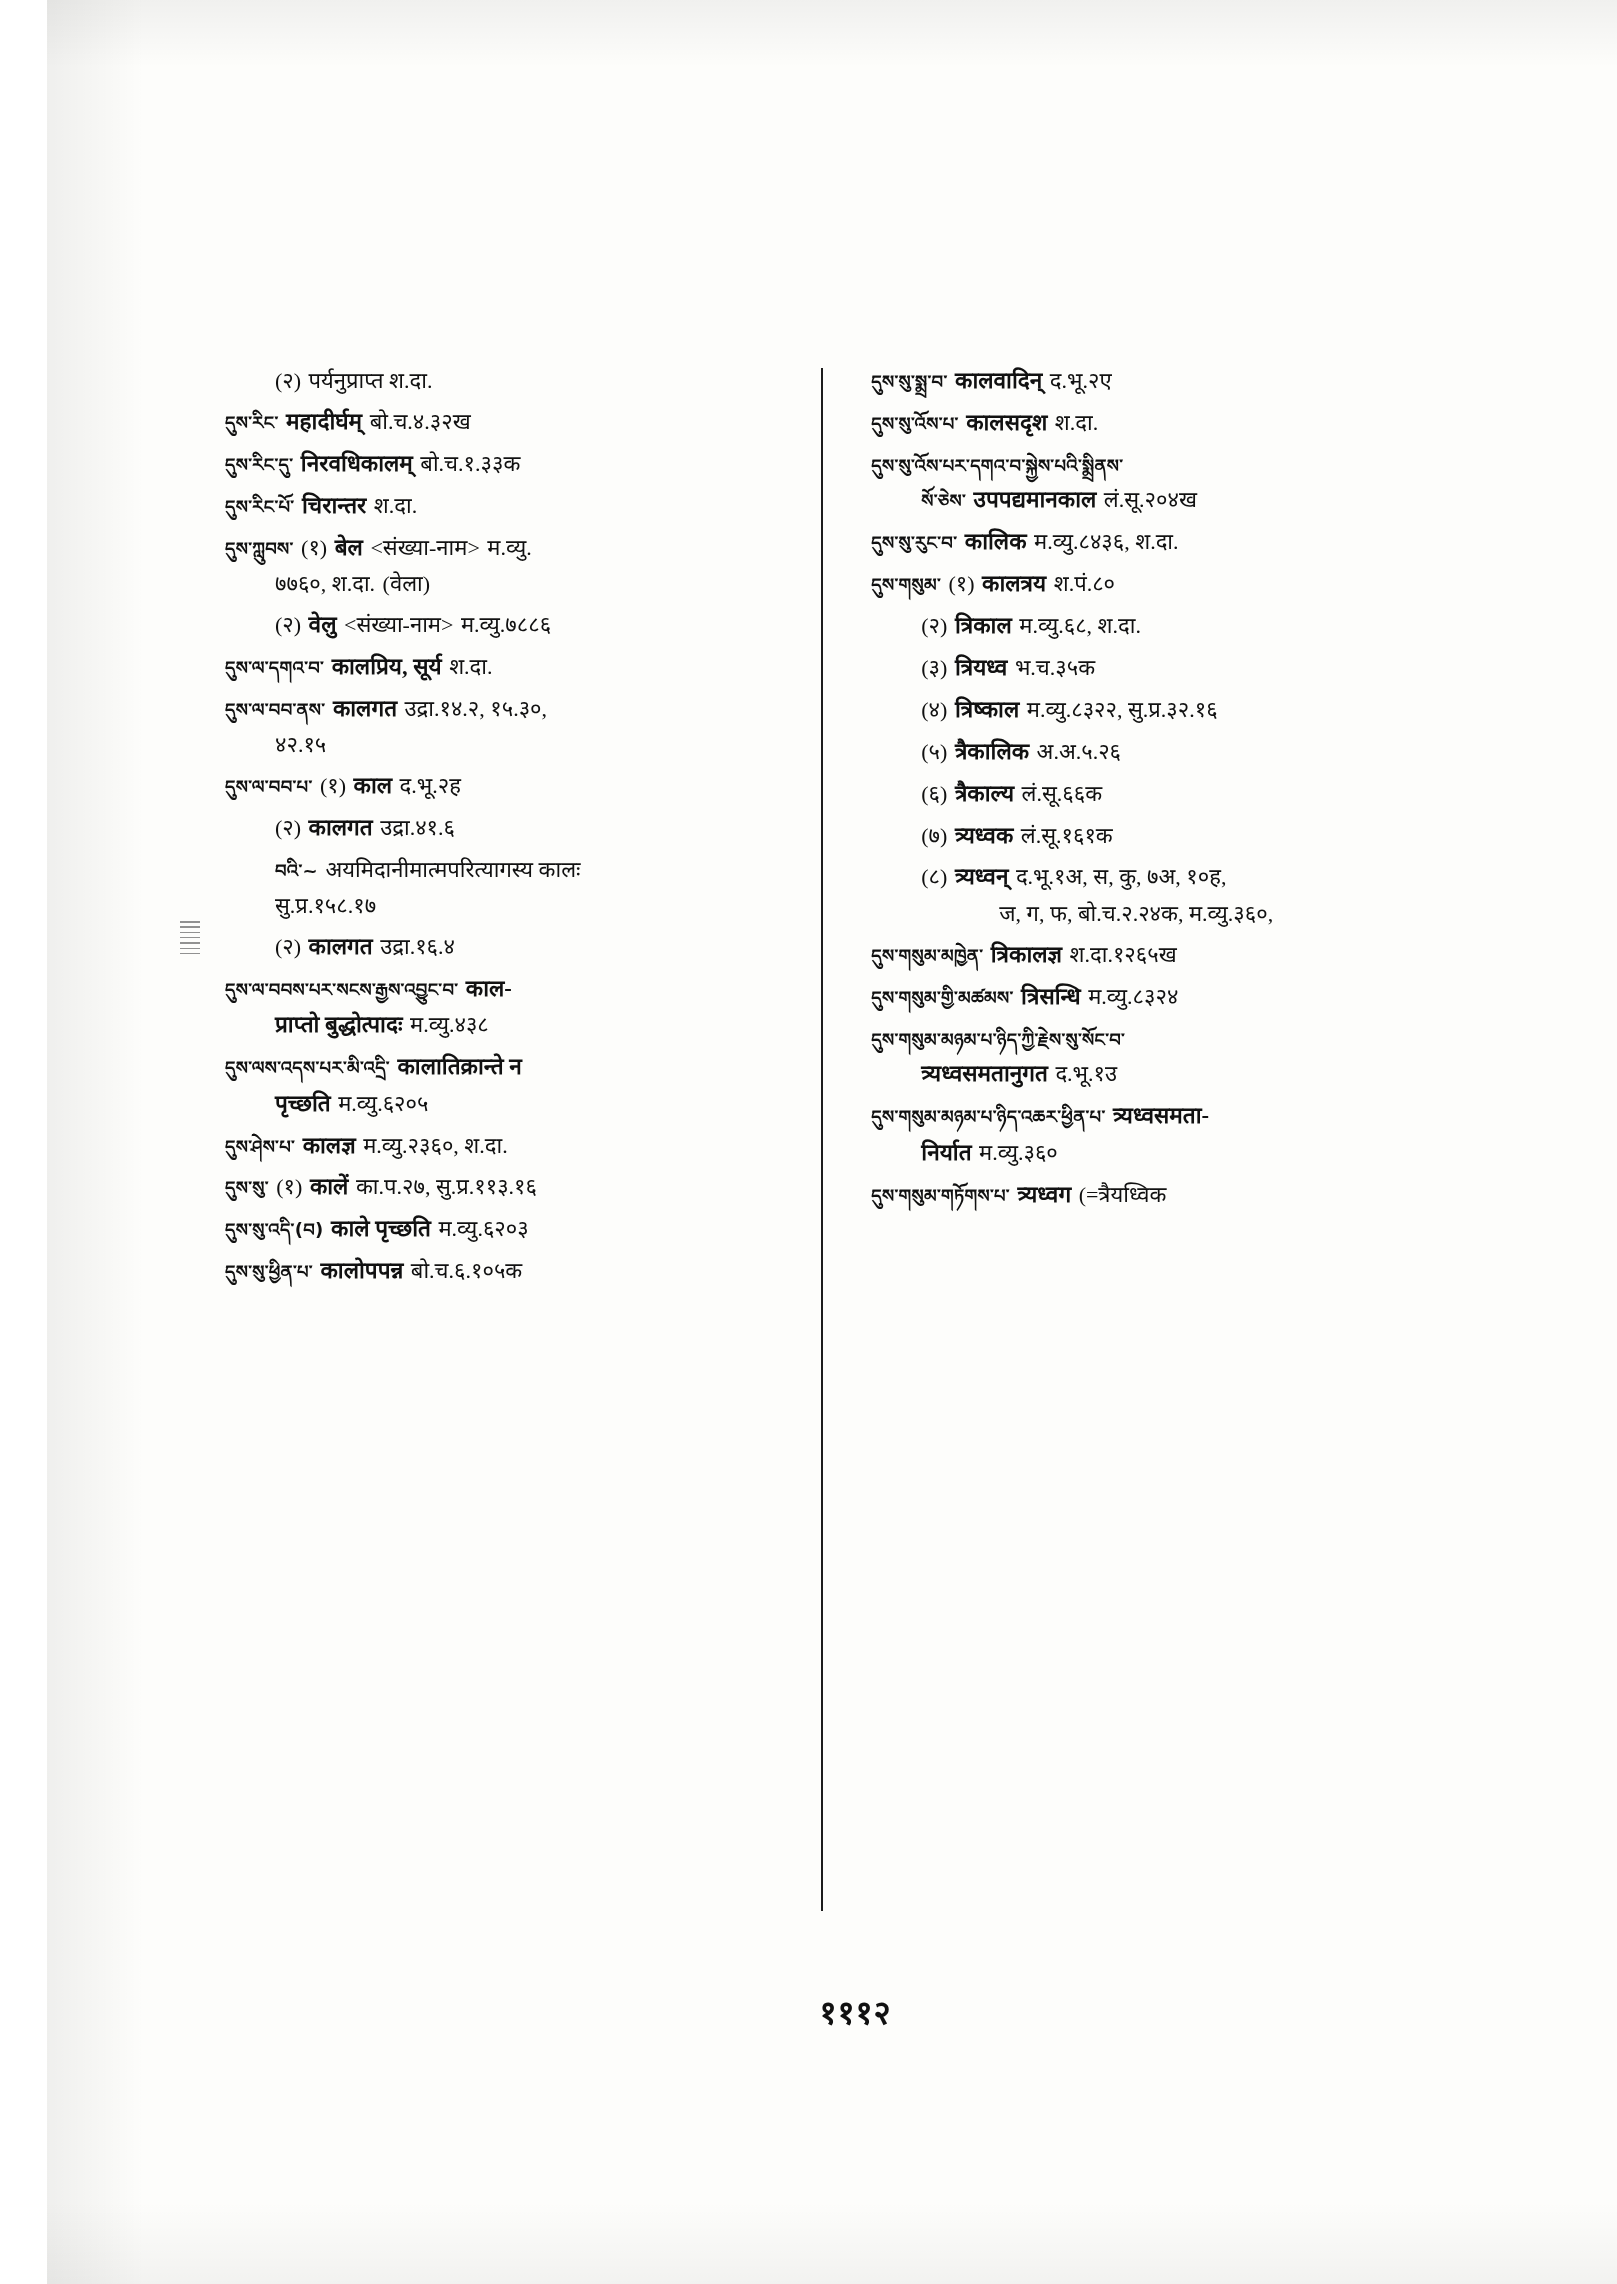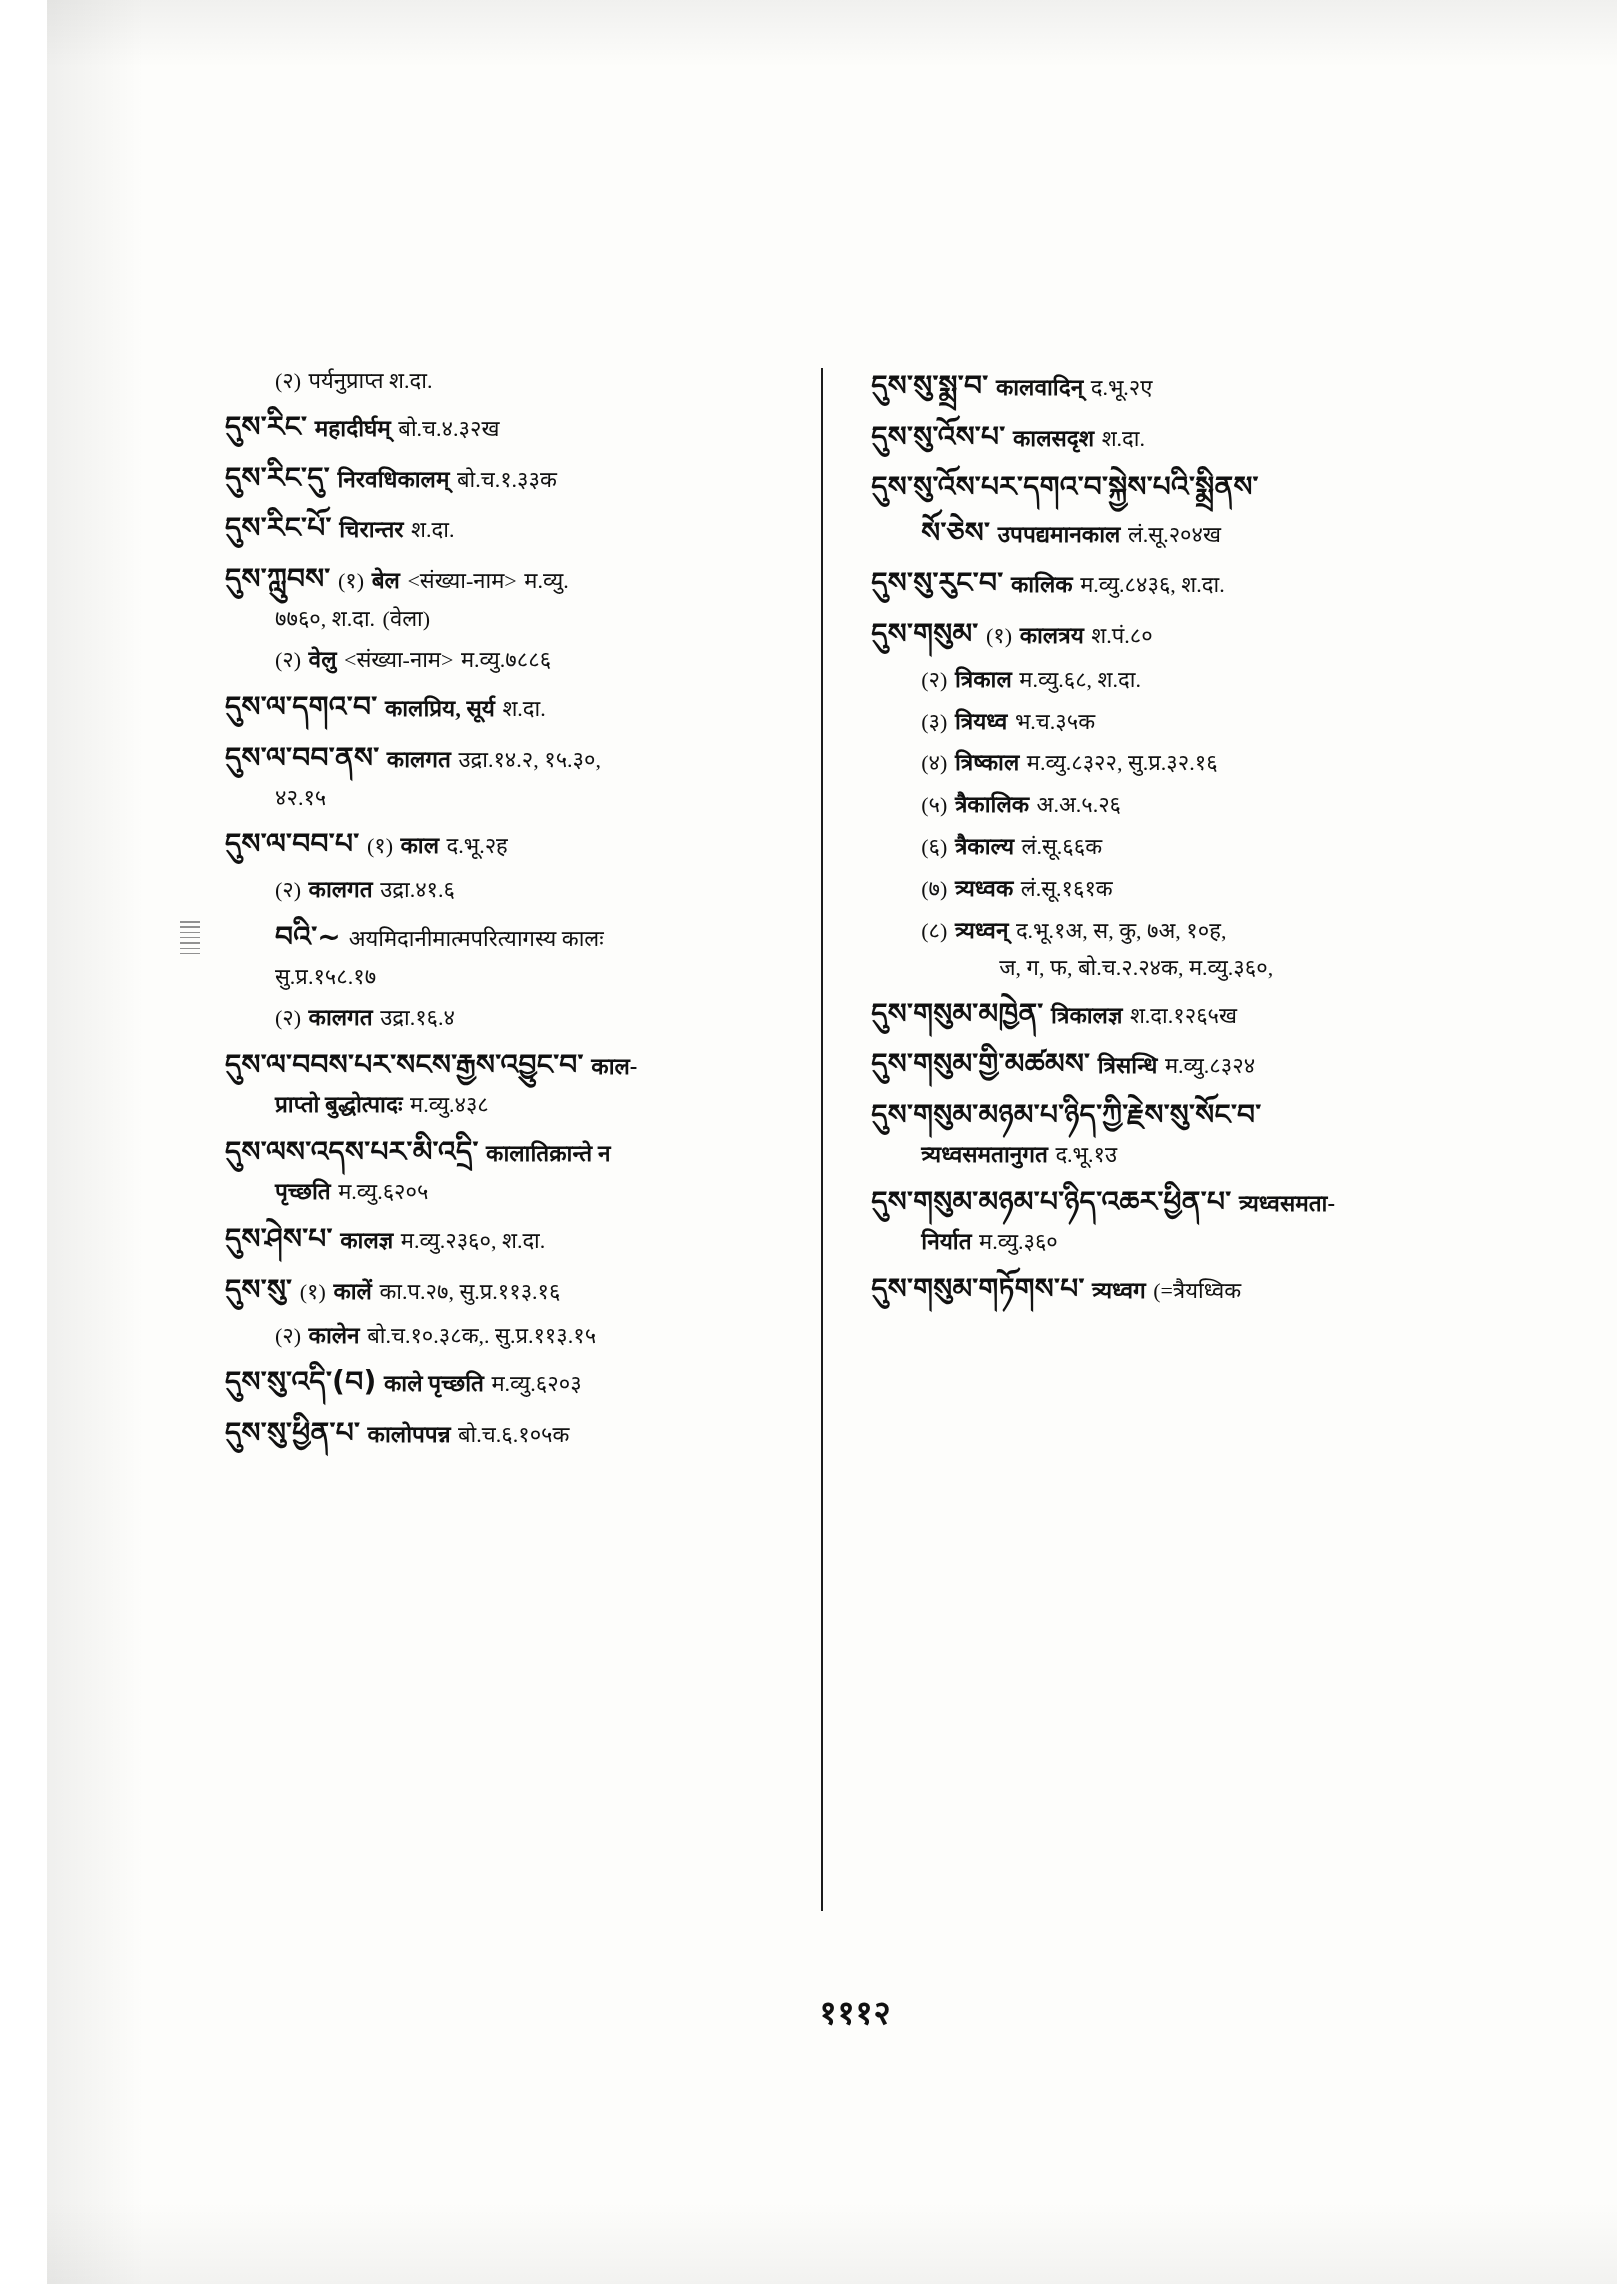--- a/index.html
+++ b/index.html
@@ -96,21 +96,21 @@
   .entry .line {
     display: block;
     white-space: normal;
   }
   .indent-1 { padding-left: 50px; }
   .indent-2 { padding-left: 78px; }
 
   
   .tib {
     font-family: "DejaVu Sans", "Liberation Sans", sans-serif;
-    font-size: 28px;
+    font-size: 18px;
     letter-spacing: 0.3px;
     font-weight: 600;
   }
   
   .dev {
     font-family: "Liberation Serif", "DejaVu Serif", serif;
     font-size: 22.6px;
     font-weight: 700;
   }
   .dev-light {
@@ -200,23 +200,20 @@
         <div class="entry">
           <span class="line"><span class="tib">དུས་ལས་འདས་པར་མི་འདྲི་</span><span class="sep"></span><span class="dev">कालातिक्रान्ते न</span></span>
           <span class="line indent-1"><span class="dev">पृच्छति</span><span class="sep"></span><span class="ref">म.व्यु.६२०५</span></span>
         </div>
         <div class="entry">
           <span class="line"><span class="tib">དུས་ཤེས་པ་</span><span class="sep"></span><span class="dev">कालज्ञ</span><span class="sep"></span><span class="ref">म.व्यु.२३६०, श.दा.</span></span>
         </div>
         <div class="entry">
           <span class="line"><span class="tib">དུས་སུ་</span><span class="sep"></span><span class="numparen">(१)</span><span class="sep"></span><span class="dev">कालें</span><span class="sep"></span><span class="ref">का.प.२७, सु.प्र.११३.१६</span></span>
         </div>
-        <div class="entry indent-1">
-          <span class="line"><span class="numparen">(२)</span><span class="sep"></span><span class="dev">कालेन</span><span class="sep"></span><span class="ref">बो.च.१०.३८क,. सु.प्र.११३.१५</span></span>
-        </div>
         <div class="entry">
           <span class="line"><span class="tib">དུས་སུ་འདི་(བ)</span><span class="sep"></span><span class="dev">काले पृच्छति</span><span class="sep"></span><span class="ref">म.व्यु.६२०३</span></span>
         </div>
         <div class="entry">
           <span class="line"><span class="tib">དུས་སུ་ཕྱིན་པ་</span><span class="sep"></span><span class="dev">कालोपपन्न</span><span class="sep"></span><span class="ref">बो.च.६.१०५क</span></span>
         </div>
       </div>
     <div class="divider"></div>
     <div class="col right" id="col-right">
         <div class="entry">

